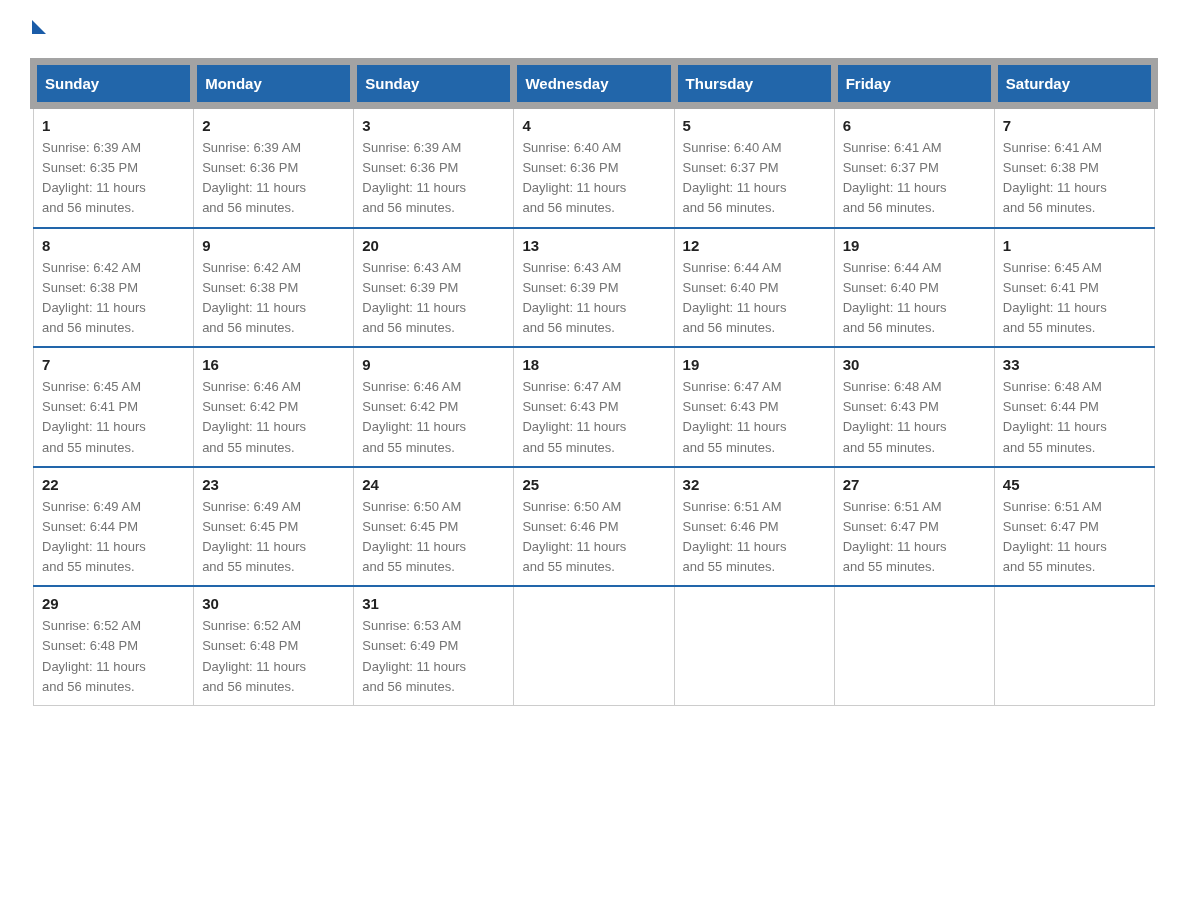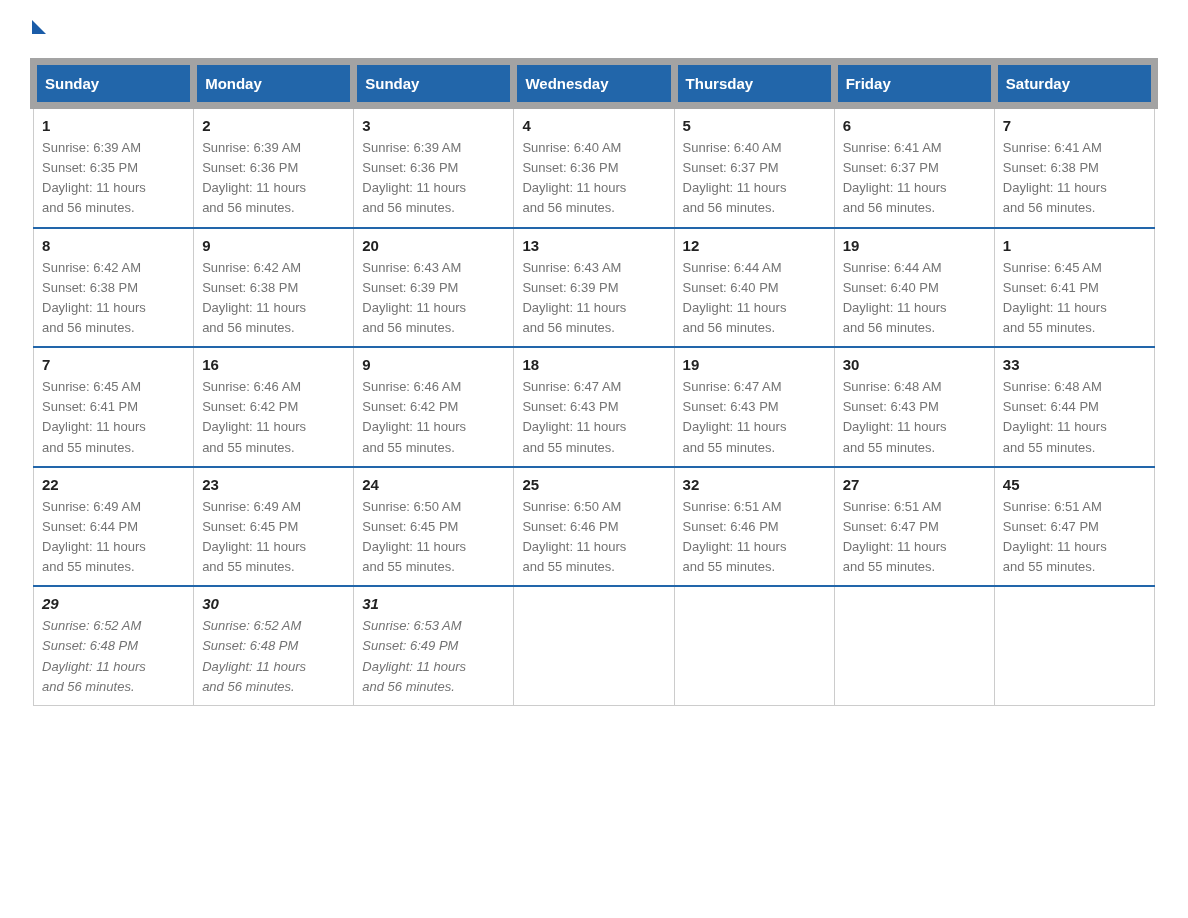--- a/index.html
+++ b/index.html
@@ -94,21 +94,20 @@
       color: #737373;
       line-height: 1.55;
     }
     tbody tr td.empty {
       background: #fff;
       border-top: 2px solid #2266aa;
     }
     tbody tr:last-child td {
       height: auto;
       min-height: 110px;
-      font-style: italic;
     }
   </style>
 </head>
 <body>
 
 <div class="header">
   <div class="logo-wrapper">
     <div class="logo-top-row">
       <span class="logo-text-general"></span>
       <div class="logo-arrow"></div>

